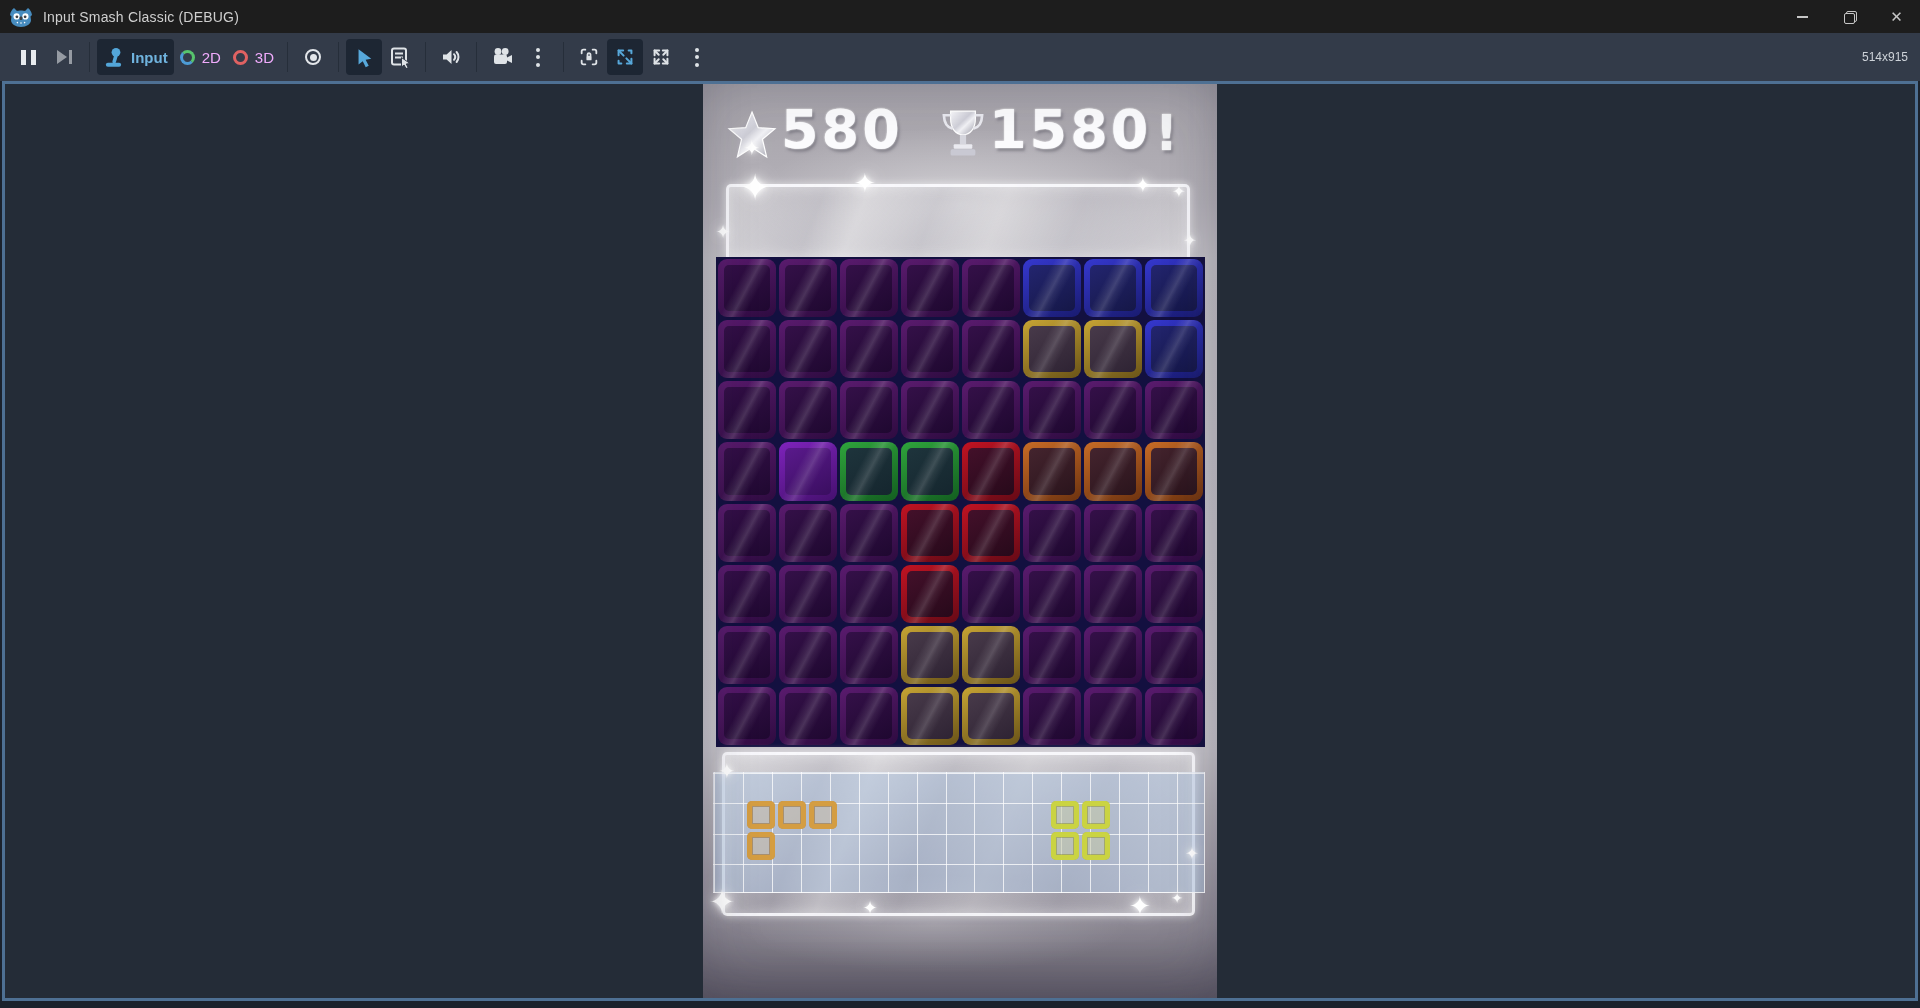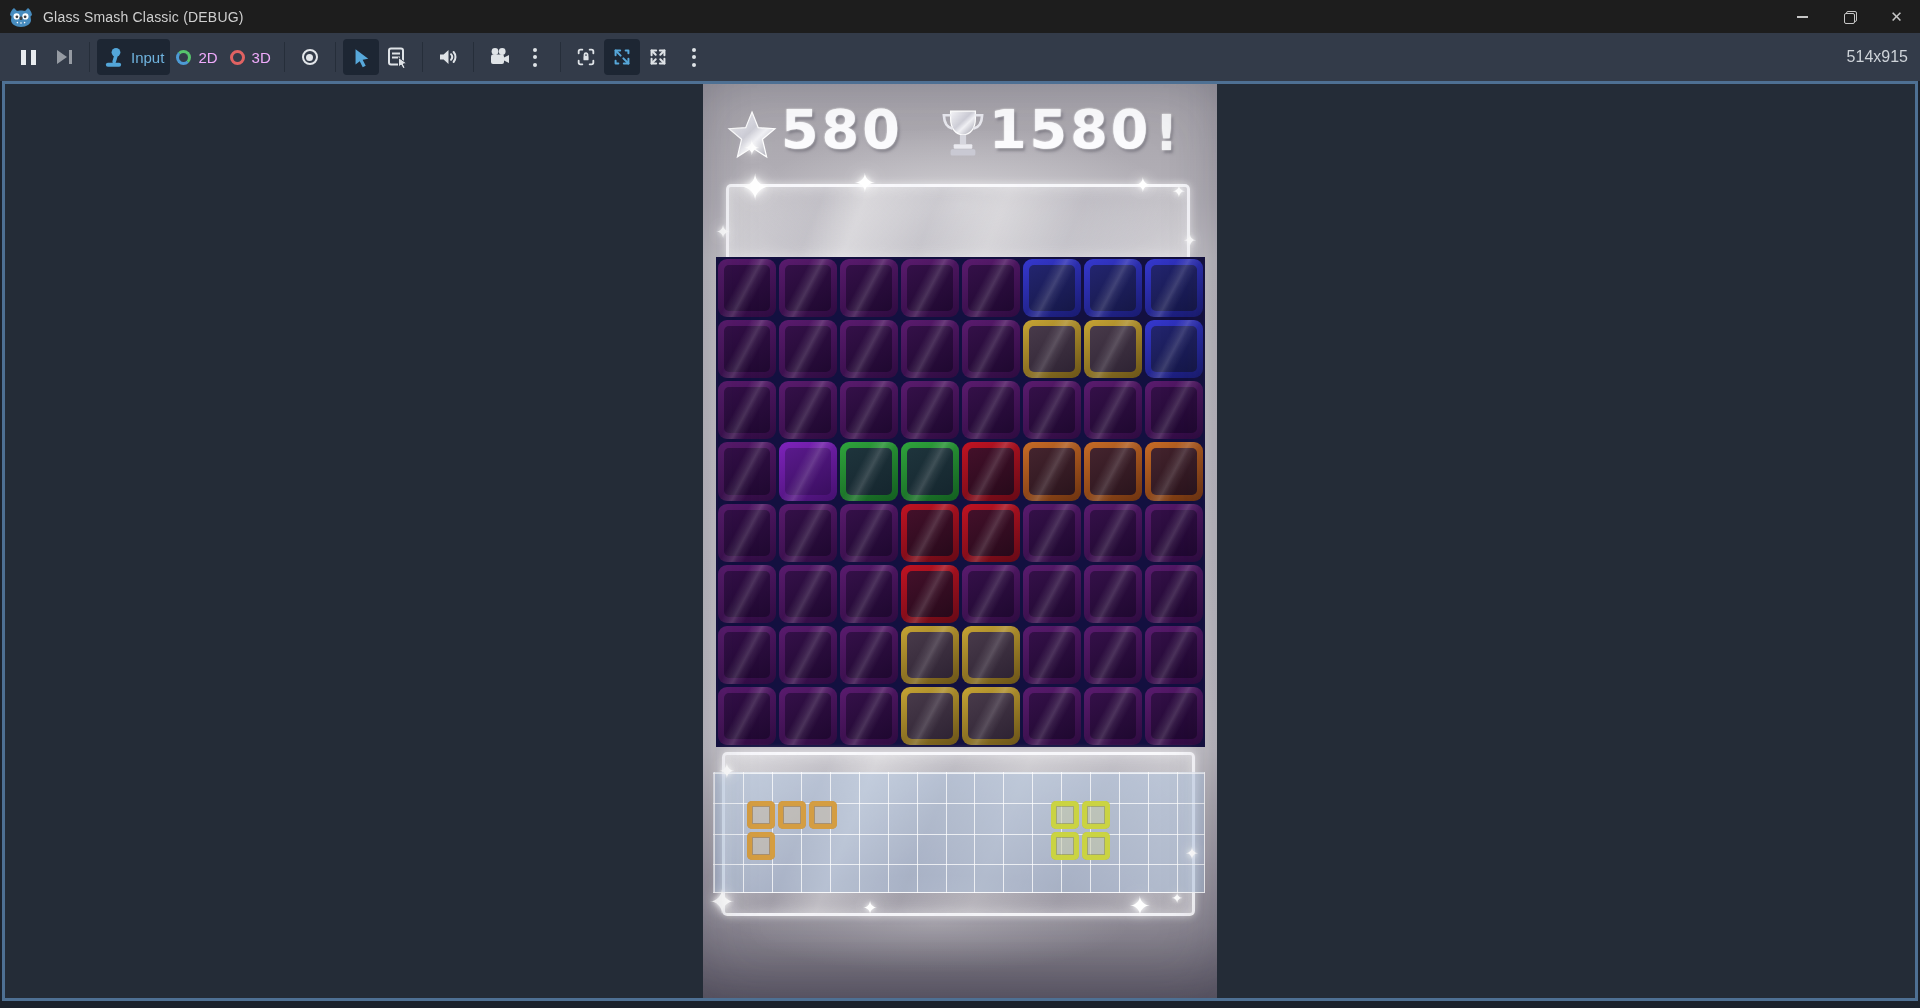--- a/index.html
+++ b/index.html
@@ -29,25 +29,25 @@
   
   .toolbar {
     position:absolute; top:33px; left:0; right:0; height:48px;
     background:#333b49; display:flex; align-items:center; padding:0 12px 0 10px;
   }
   .tb-btn {
     height:36px; min-width:36px; padding:0 6px; border-radius:4px;
     display:flex; align-items:center; justify-content:center; gap:7px;
     color:#dde1e6; cursor:default;
   }
-  .tb-btn.active { background:#1d2633; }
+  .tb-btn.active { background:#1d2633;font-weight:bold; }
   .tb-label { font-size:15px; color:#f0abfc; }
   .tb-btn.active .tb-label-input { color:#6fb3de; }
   .sep { width:1px; height:30px; background:#262e3a; margin:0 7px; flex:0 0 auto; }
-  .res-label { margin-left:auto; color:#ced3d9; font-size:16px; }
+  .res-label { margin-left:auto; color:#ced3d9; font-size:12px; }
 
   .icon-pause { width:15px; height:15px; border-left:5px solid #e8ebee; border-right:5px solid #e8ebee; }
   .icon-step { display:flex; align-items:center; opacity:.55; }
   .icon-step::before { content:""; border-left:10px solid #e8ebee; border-top:7px solid transparent; border-bottom:7px solid transparent; }
   .icon-step::after { content:""; width:3px; height:14px; background:#e8ebee; margin-left:2px; }
   .ring-2d { width:15px; height:15px; border-radius:50%; border:3.5px solid #57c46d; border-left-color:#4d9bd5; border-bottom-color:#4d9bd5; }
   .ring-3d { width:15px; height:15px; border-radius:50%; border:3.5px solid #e06262; }
   .icon-target { width:16px; height:16px; border:2.5px solid #e3e6ea; border-radius:50%; position:relative; }
   .icon-target::after { content:""; position:absolute; inset:2.5px; border-radius:50%; background:#e3e6ea; }
   .dots { display:flex; flex-direction:column; gap:3.5px; }
@@ -147,21 +147,21 @@
     <path fill="#478cbf" d="M5 2 L8 5 C9.5 4.3 14.5 4.3 16 5 L19 2 C21 3.5 22.6 6 23 9 L21.5 10.5 L22 14 C22 18 17.5 21 12 21 C6.5 21 2 18 2 14 L2.5 10.5 L1 9 C1.4 6 3 3.5 5 2 Z"></path>
     <circle cx="7.6" cy="10.4" r="3.1" fill="#ffffff"></circle>
     <circle cx="16.4" cy="10.4" r="3.1" fill="#ffffff"></circle>
     <circle cx="7.9" cy="10.8" r="1.4" fill="#414042"></circle>
     <circle cx="16.1" cy="10.8" r="1.4" fill="#414042"></circle>
     <rect x="10.7" y="10.5" width="2.6" height="3.6" rx="0.8" fill="#414042"></rect>
     <circle cx="8.4" cy="16.6" r="0.8" fill="#ffffff"></circle>
       <circle cx="12" cy="17" r="0.8" fill="#ffffff"></circle>
       <circle cx="15.6" cy="16.6" r="0.8" fill="#ffffff"></circle>
   </svg>
-  <span class="title-text">Glass Smash Classic (DEBUG)</span>
+  <span class="title-text">Input Smash Classic (DEBUG)</span>
   <div class="win-controls">
     <div class="win-btn">
         <span class="glyph-min"></span>
       </div>
     <div class="win-btn">
         <span class="glyph-restore"></span>
       </div>
     <div class="win-btn">
         <span class="glyph-close">✕</span>
       </div>

